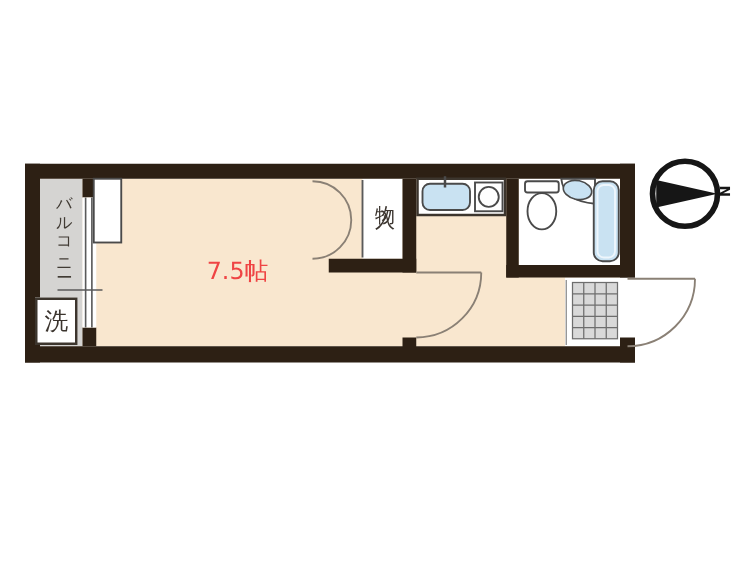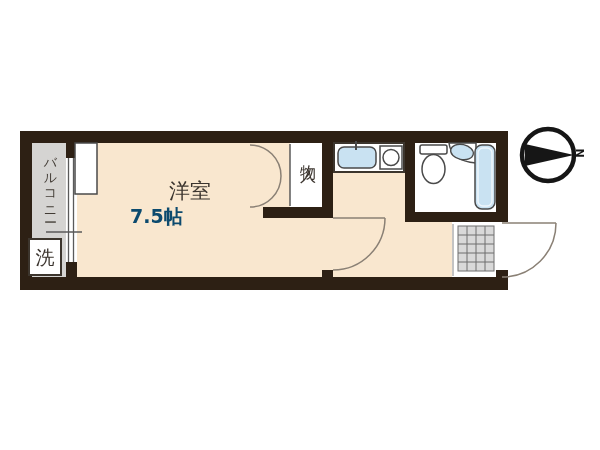--- a/index.html
+++ b/index.html
@@ -9,21 +9,21 @@
   }
   #plan-svg{position:absolute;left:0;top:0;}
   .jp-label{position:absolute;color:#3b342e;}
   .v-text{writing-mode:vertical-rl;text-orientation:mixed;}
   .balcony-label{left:41px;top:148px;height:96px;font-size:13px;letter-spacing:2px;color:#413b34;}
   .washer-box{
     left:28px;top:238px;width:30px;height:34px;background:#ffffff;
     border:2px solid #3c352d;text-align:center;line-height:34px;font-size:19px;color:#3b342e;
   }
   .room-name{left:130px;top:177px;width:120px;text-align:center;font-size:21px;color:#3b342e;}
-  .room-size{left:130px;top:204px;width:120px;text-align:left;font-size:19px;color:#0c4a6e;font-weight:bold;}
+  .room-size{left:130px;top:204px;width:120px;text-align:center;font-size:19px;color:#ef4444;}
   .closet-label{left:297px;top:152px;height:56px;font-size:16px;letter-spacing:2px;color:#3b342e;}
   .ub-label{left:419px;top:184px;width:46px;text-align:center;font-size:21px;letter-spacing:1px;color:#3f3f3f;}
   .north-label{
     left:572px;top:146px;width:14px;height:14px;font-size:11px;font-weight:bold;color:#161616;
     transform:rotate(90deg);transform-origin:center;text-align:center;
   }
 </style>
 </head>
 <body>
 
@@ -111,21 +111,20 @@
     <g>
       <circle cx="548" cy="155" r="26" fill="#ffffff" stroke-width="4.5" stroke="#161616"></circle>
       <polygon points="525,144 525,166 574,155" fill="#161616"></polygon>
     </g>
   </svg>
 
   <div class="jp-label v-text balcony-label">バルコニー</div>
 
   <div class="jp-label washer-box">洗</div>
 
-  <div class="jp-label room-name">洋室</div>
 
   <div class="jp-label room-size">7.5帖</div>
 
   <div class="jp-label v-text closet-label">物入</div>
 
 
   <div class="jp-label north-label">N</div>
 </div>
 
 </body></html>

